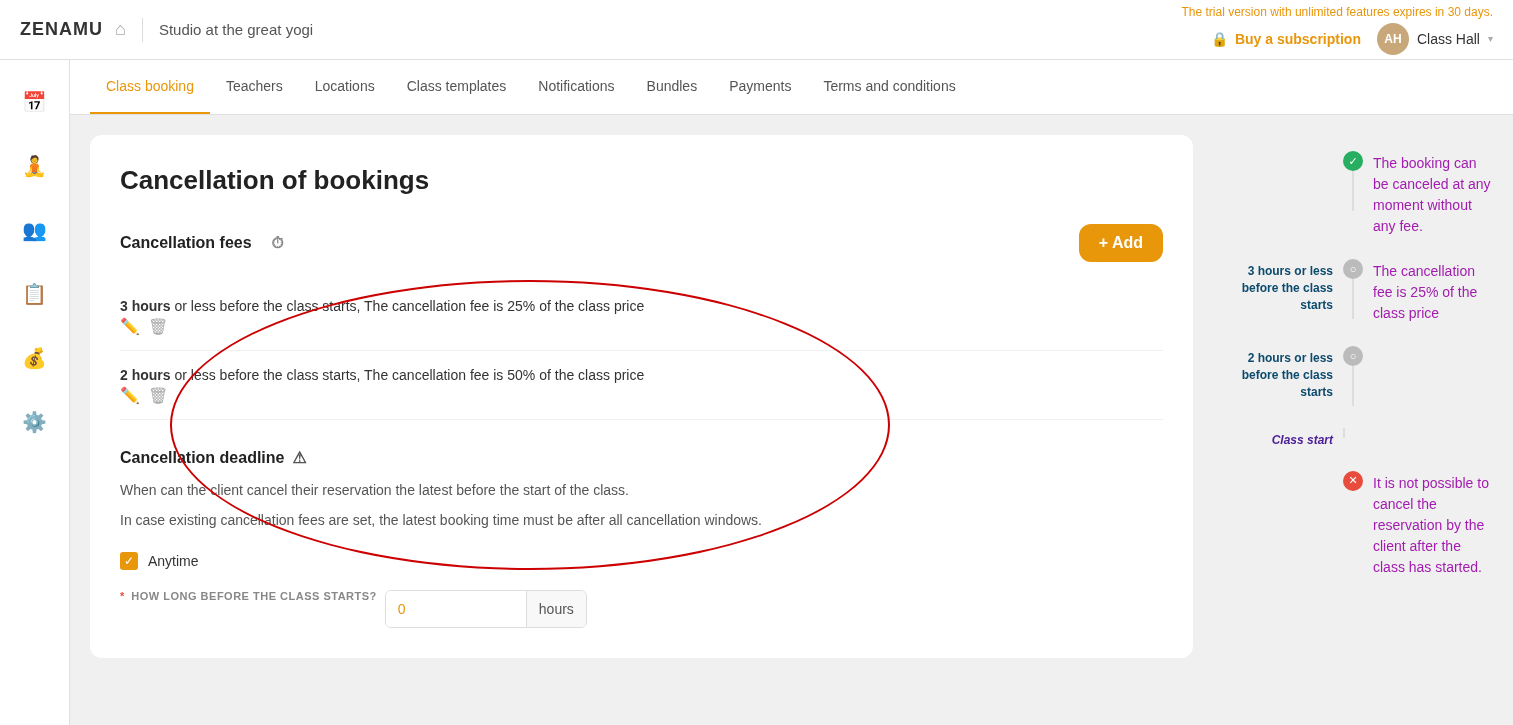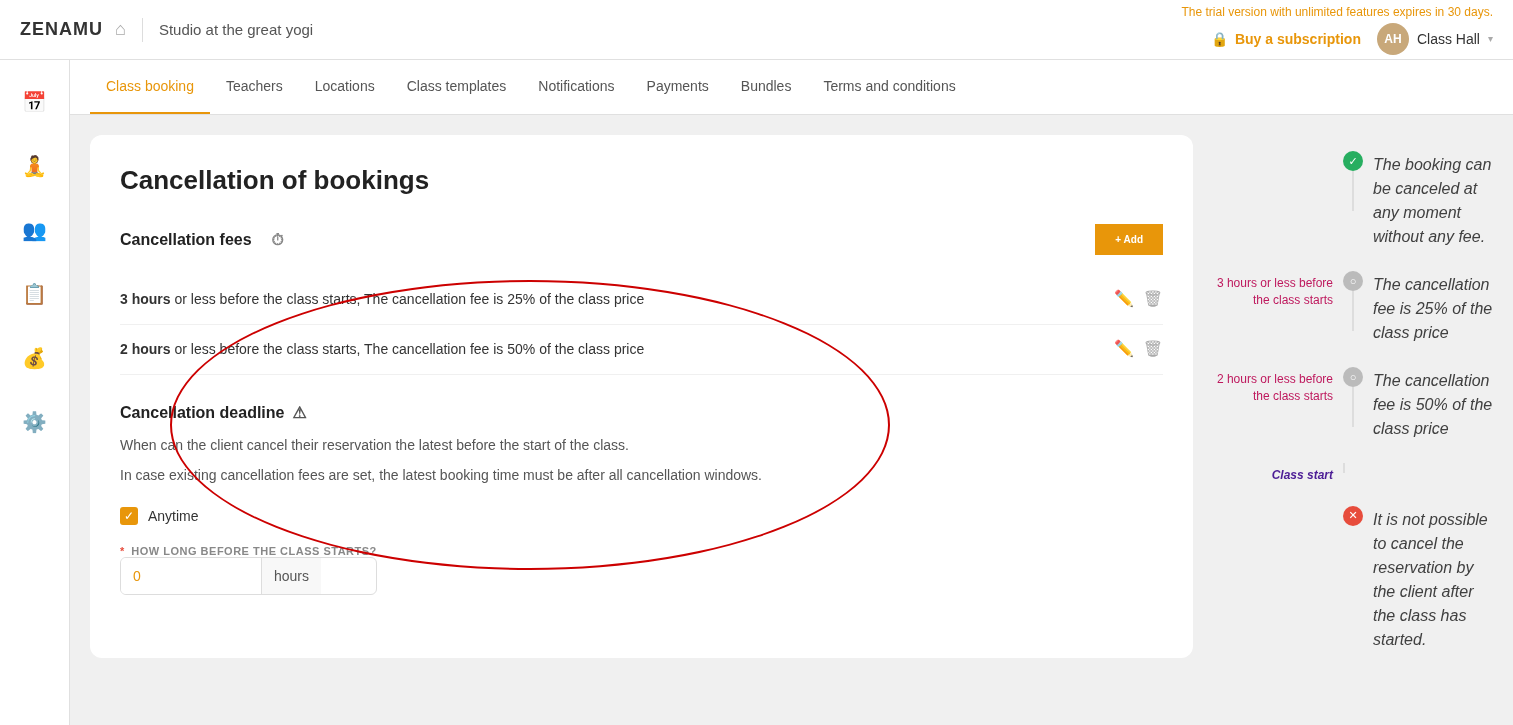--- a/index.html
+++ b/index.html
@@ -199,37 +199,38 @@
     }
     .info-icon {
       color: #888;
       font-size: 16px;
       cursor: pointer;
     }
     .add-btn {
       background: #e8960a;
       color: #fff;
       border: none;
-      border-radius: 0;
+      border-radius: 12px;
       padding: 10px 20px;
-      font-size: 10px;
+      font-size: 16px;
       font-weight: 600;
       cursor: pointer;
       display: flex;
       align-items: center;
       gap: 6px;
     }
 
     
     .fee-row {
       padding: 14px 0;
       border-bottom: 1px solid #f0f0f0;
       display: flex;
       align-items: flex-start;
       justify-content: space-between;
+      flex-direction: column;
     }
     .fee-text { line-height: 1.5; color: #333; font-size: 14px; }
     .fee-text strong { font-weight: 700; }
     .fee-actions {
       display: flex;
       gap: 8px;
       align-items: center;
     }
     .edit-icon { color: #e8960a; cursor: pointer; font-size: 16px; }
     .trash-icon { color: #aaa; cursor: pointer; font-size: 16px; }
@@ -279,22 +280,22 @@
 
     
     .input-row {
       margin-top: 20px;
       display: flex;
       align-items: flex-end;
       gap: 10px;
     }
     .input-group {
       display: flex;
-      flex-direction: column;
-      gap: 0;
+      flex-direction: row;
+      gap: 8px;
     }
     .input-label {
       font-size: 11px;
       font-weight: 600;
       color: #888;
       letter-spacing: 0.5px;
       text-transform: uppercase;
     }
     .required-star { color: #e74c3c; margin-right: 3px; }
     .input-field-wrapper {
@@ -331,25 +332,26 @@
 
     .right-timeline-row {
       display: flex;
       gap: 10px;
       align-items: flex-start;
       padding: 6px 0;
     }
     .right-label {
       width: 120px;
       font-size: 12px;
-      color: #be185d;
+      color: #0c4a6e;
       text-align: right;
       line-height: 1.4;
       flex-shrink: 0;
       padding-top: 4px;
+      font-weight: bold;
     }
     .right-line {
       display: flex;
       flex-direction: column;
       align-items: center;
       gap: 0;
       flex-shrink: 0;
     }
     .right-dot {
       width: 20px;
@@ -364,26 +366,25 @@
     .right-dot.green { background: #27ae60; color: #fff; }
     .right-dot.gray { background: #bbb; color: #fff; }
     .right-dot.red { background: #e74c3c; color: #fff; }
     .right-connector {
       width: 2px;
       background: #ddd;
       height: 40px;
       margin: 0;
     }
     .right-desc {
-      font-size: 16px;
-      color: #404040;
+      font-size: 14px;
+      color: #a21caf;
       line-height: 1.5;
       padding-top: 2px;
       flex: 1;
-      font-style: italic;
     }
   </style>
 </head>
 <body>
 
 <div class="header">
   <span class="logo">ZENAMU</span>
   <span class="home-icon">⌂</span>
   <div class="divider-v"></div>
   <span class="studio-name">Studio at the great yogi</span>
@@ -438,24 +439,24 @@
       <div class="tab">
         <span>Locations</span>
       </div>
       <div class="tab">
         <span>Class templates</span>
       </div>
       <div class="tab">
         <span>Notifications</span>
       </div>
       <div class="tab">
+        <span>Bundles</span>
+      </div>
+      <div class="tab">
         <span>Payments</span>
-      </div>
-      <div class="tab">
-        <span>Bundles</span>
       </div>
       <div class="tab">
         <span>Terms and conditions</span>
       </div>
     </div>
 
     <div class="content">
 
       <div class="card">
 
@@ -540,21 +541,20 @@
           </div>
           <div class="right-desc">The cancellation fee is 25% of the class price</div>
         </div>
 
         <div class="right-timeline-row">
           <div class="right-label">2 hours or less before the class starts</div>
           <div class="right-line">
             <div class="right-dot gray">○</div>
             <div class="right-connector"></div>
           </div>
-          <div class="right-desc">The cancellation fee is 50% of the class price</div>
         </div>
 
         <div class="right-timeline-row">
           <div class="right-label" style="font-weight:600; color:#4c1d95;font-style:italic;">Class start</div>
           <div class="right-line">
             <div class="right-connector" style="height:10px;"></div>
           </div>
           <div class="right-desc"></div>
         </div>
 

